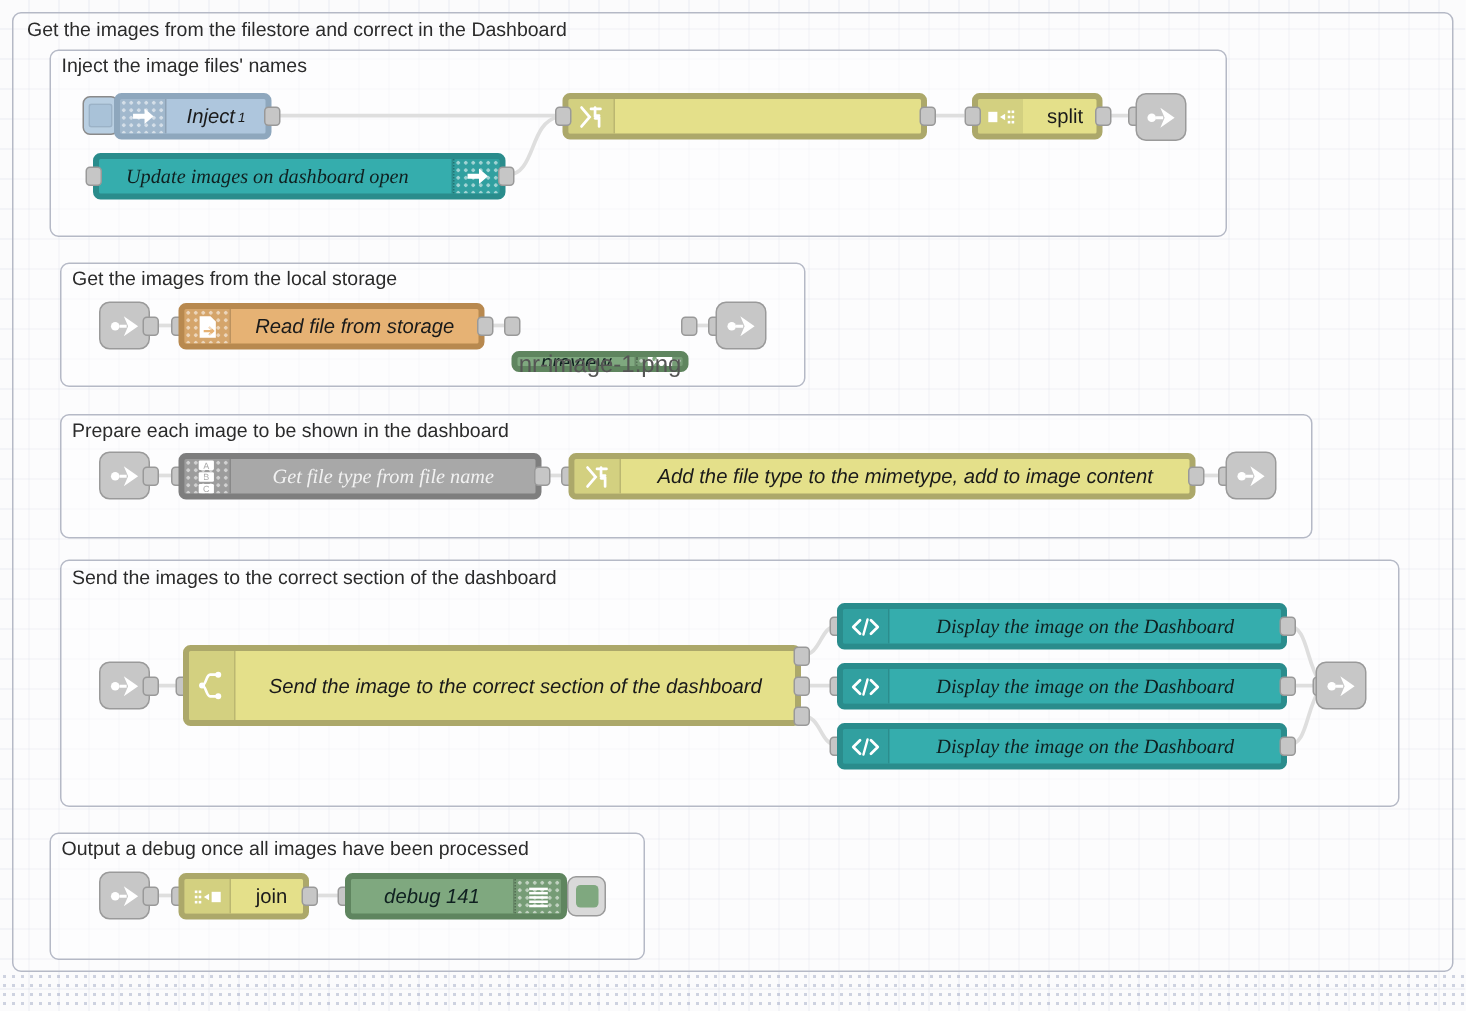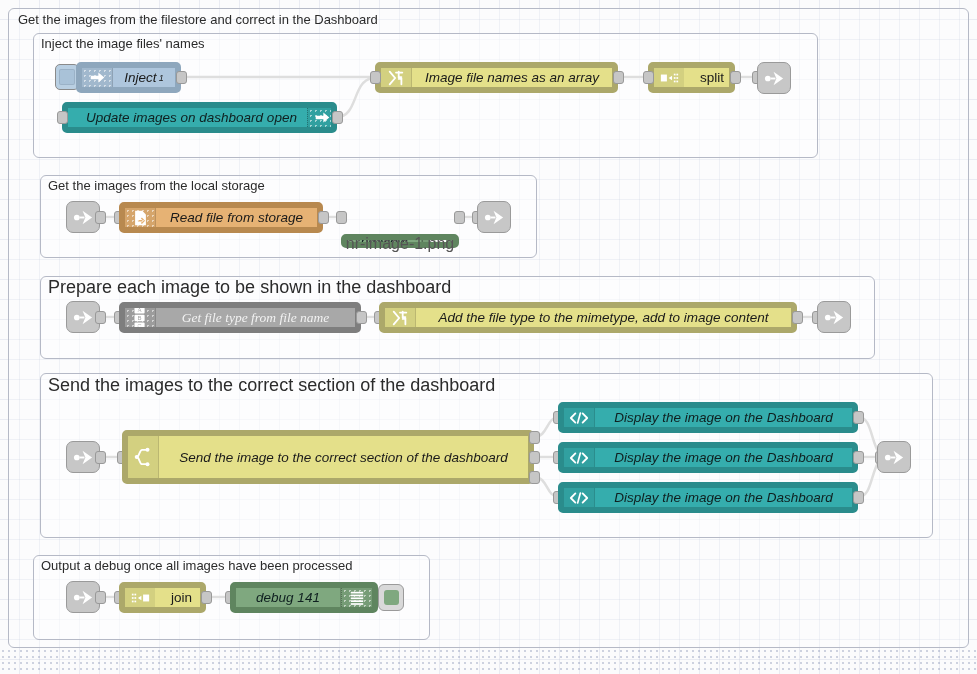--- a/index.html
+++ b/index.html
@@ -37,27 +37,27 @@
   }
   .group-outer{background:rgba(255,255,255,.30);}
   .group-label{
     position:absolute;
     left:9px;top:3px;
     font-size:13px;
     color:#2b2b2b;
     white-space:nowrap;
     line-height:16px;
   }
-  .group-label.small{font-size:18px;}
+  .group-label.small{font-size:13px;}
 
   
   .node{
     position:absolute;
     box-sizing:border-box;
-    border:6px solid #737373;
+    border:4px solid #737373;
     border-radius:5px;
     display:flex;align-items:stretch;
     overflow:hidden;
     box-shadow:0 0 0 0 rgba(0,0,0,0);
   }
   .node .icon-box{
     width:30px;flex:0 0 30px;
     display:flex;align-items:center;justify-content:center;
     background:rgba(0,0,0,.07);
     position:relative;
@@ -77,21 +77,21 @@
     color:#1a1a1a;
     padding:0 10px;
     white-space:nowrap;
   }
   .node .label.plain{font-style:normal;padding-left:16px;}
   .node .label.left{justify-content:flex-start;}
   .node .sep{width:1px;background:rgba(0,0,0,.18);}
 
   
   .n-yellow{background:#e4e08a;border-color:#aca86a;}
-  .n-teal{background:#35adad;border-color:#2a8c8c;}
+  .n-teal{background:#35adad;border-color:#2a8c8c;font-family:Liberation Serif, serif;}
   .n-green{background:#7fa87f;border-color:#5f855f;}
   .n-orange{background:#e6b274;border-color:#b8894f;}
   .n-grey{background:#a8a8a8;border-color:#7e7e7e;}
   .n-bluegrey{background:#aec6dd;border-color:#8ea7bd;}
 
   .n-teal .label,.n-green .label{color:#0f2020;}
   .n-grey .label{color:#f2f2f2;font-family:Liberation Serif, serif;}
 
   
   .port{
@@ -236,21 +236,20 @@
 <div class="node n-yellow" style="left:375px;top:62px;width:243px;height:31px;">
   <div class="icon-box">
     <svg class="glyph" width="18" height="18" viewBox="0 0 20 20">
       <path d="M3 3 L9 10 L3 17" stroke="#fff" stroke-width="2" fill="none" stroke-linecap="round"></path>
       <path d="M13 3 L13 9 L16 9" stroke="#fff" stroke-width="2" fill="none" stroke-linecap="round"></path>
       <path d="M16 17 L16 11 L13 11" stroke="#fff" stroke-width="2" fill="none" stroke-linecap="round"></path>
       <path d="M10 4 L17 4" stroke="#fff" stroke-width="2" fill="none" stroke-linecap="round"></path>
     </svg>
   </div>
   <div class="sep"></div>
-  <div class="label">Image file names as an array</div>
 </div>
 <div class="port" style="left:370px;top:71px;"></div>
 <div class="port" style="left:613px;top:71px;"></div>
 
 <div class="node n-yellow" style="left:648px;top:62px;width:87px;height:31px;">
   <div class="icon-box">
     <svg class="glyph" width="19" height="14" viewBox="0 0 22 14">
       <rect x="1" y="3" width="7" height="8" fill="#fff"></rect>
       <path d="M10 7 L14 4.5 L14 9.5 Z" fill="#fff"></path>
       <g fill="#fff">

